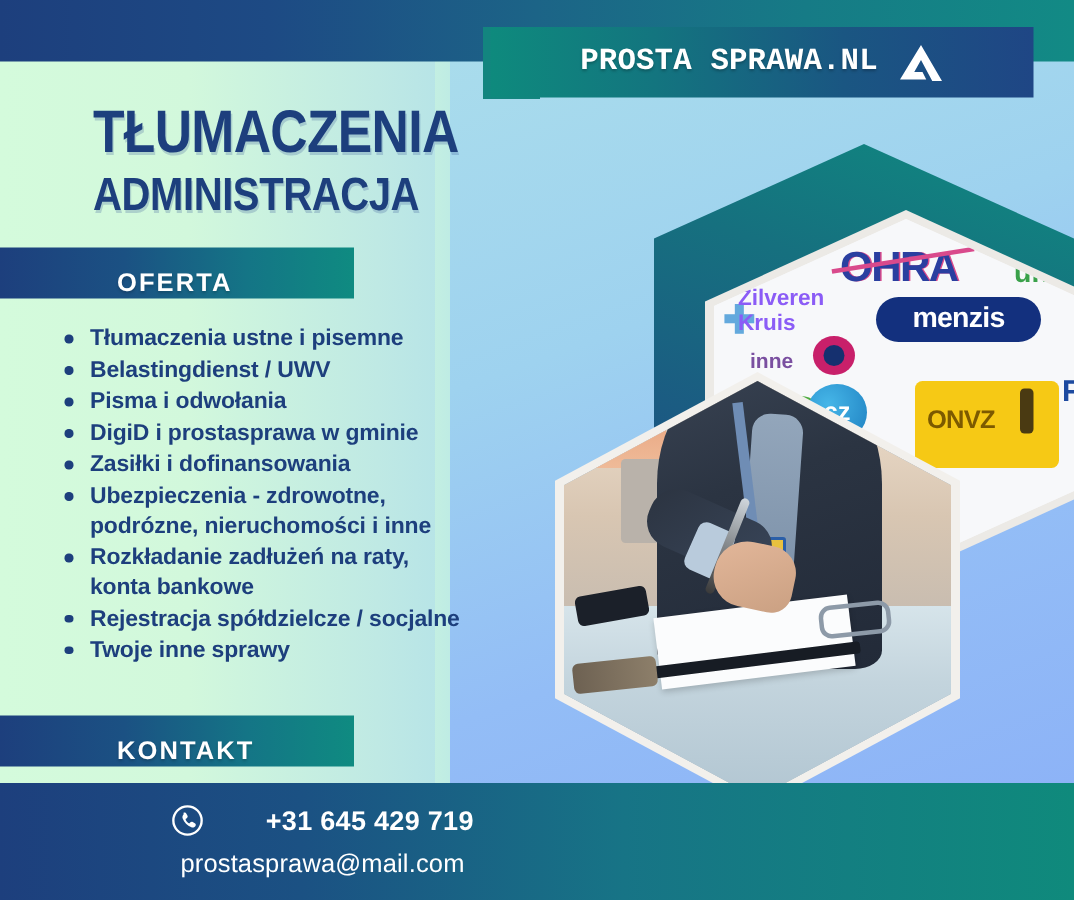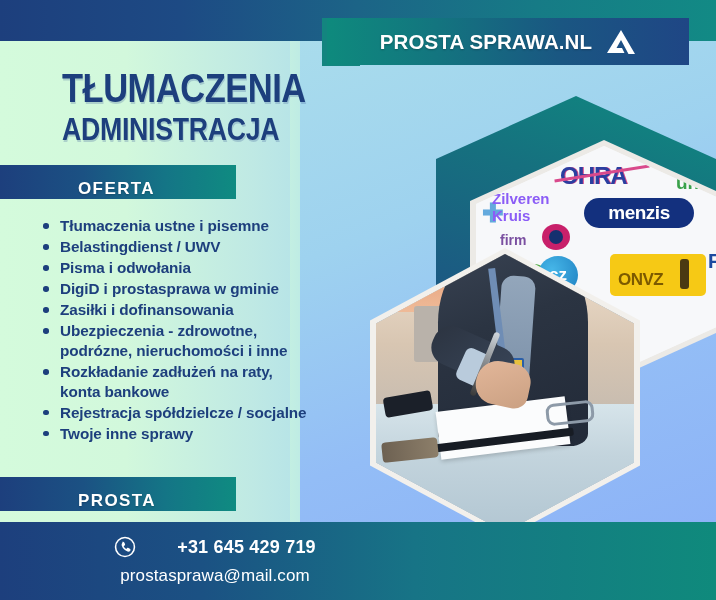--- a/index.html
+++ b/index.html
@@ -29,21 +29,21 @@
     position:absolute;left:0;top:0;width:716px;height:41px;
     background:linear-gradient(90deg,#1d3f7d 0%,#1d4a84 25%,#1c6487 50%,#167b86 75%,#128a85 100%);
   }
   .logo-box{
     position:absolute;left:327px;top:18px;width:362px;height:47px;
     background:linear-gradient(90deg,#0e8a7d 0%,#13757f 30%,#1a5682 65%,#1f4685 100%);
     display:flex;align-items:center;justify-content:center;gap:14px;
   }
   .logo-text{
     color:#ffffff;font-size:20.5px;font-weight:bold;letter-spacing:.1px;
-    font-family:Liberation Sans, sans-serif;white-space:nowrap;
+    font-family:Liberation Mono, monospace;white-space:nowrap;
     text-shadow:0 1px 2px rgba(0,0,0,.25);
   }
   .logo-mark{width:30px;height:26px;display:block;}
 
   
   .green-accent{
     position:absolute;left:322px;top:18px;width:38px;height:48px;
     background:#13857f;
   }
 
@@ -125,40 +125,40 @@
   }
   #hex-person{
     left:376px;top:254px;width:258px;height:278px;
     overflow:hidden;
     background:#9fb0bd;
   }
 
   
   .collage{position:absolute;inset:0;background:#f7f8fa;}
   .lg{position:absolute;font-weight:bold;font-family:"Liberation Sans",sans-serif;}
-  .lg-ohra{left:84px;top:16px;font-size:24px;color:#2a3fa0;letter-spacing:-1px;
+  .lg-ohra{left:84px;top:16px;font-size:28px;color:#2a3fa0;letter-spacing:-1px;
            text-shadow:1px 0 0 #d94a8c;}
   .lg-ohra::after{content:"";position:absolute;left:-6px;top:10px;width:96px;height:3px;
            background:#d94a8c;transform:rotate(-9deg);}
   .lg-zilveren{left:16px;top:44px;font-size:15px;color:#8b5cf6;line-height:17px;}
   .lg-uni{left:200px;top:26px;font-size:19px;color:#3aa14a;}
   .lg-menzis{left:108px;top:52px;width:110px;height:30px;border-radius:15px;
            background:#13307e;color:#fff;font-size:19px;text-align:center;line-height:30px;
            letter-spacing:-.5px;}
   .lg-hmeo{left:24px;top:86px;font-size:14px;color:#7a4fa0;}
   .lg-dot{left:66px;top:78px;width:28px;height:26px;border-radius:50%;
            background:#c8206a;}
   .lg-dot::after{content:"";position:absolute;left:7px;top:6px;width:14px;height:14px;
            border-radius:50%;background:#15306f;}
   .lg-cz{left:62px;top:110px;width:40px;height:38px;border-radius:50%;
            background:radial-gradient(circle at 35% 35%,#46b6e8,#1d7fc0);
            color:#fff;font-size:17px;text-align:center;line-height:38px;}
   .lg-cz-leaf{left:48px;top:118px;width:24px;height:22px;border-radius:0 14px 0 14px;
            background:#4cab3e;}
-  .lg-onvz{left:134px;top:108px;width:96px;height:42px;border-radius:5px;background:#f6c915;}
+  .lg-onvz{left:134px;top:108px;width:96px;height:58px;border-radius:5px;background:#f6c915;}
   .lg-onvz b{position:absolute;left:8px;top:16px;font-size:17px;color:#7c5a00;
            letter-spacing:-.5px;}
   .lg-onvz i{position:absolute;left:70px;top:5px;width:9px;height:30px;background:#4a3a12;
            border-radius:3px;}
   .lg-f{left:232px;top:104px;font-size:20px;color:#1d4aa0;}
   .lg-plus{left:6px;top:52px;font-size:26px;color:#63a9dd;}
 
   
   .photo{position:absolute;inset:0;background:#b9c6cf;}
   .ph-wall{position:absolute;left:0;top:0;width:100%;height:54%;
@@ -265,21 +265,21 @@
   <div class="hex" id="hex-accent"></div>
 
   <div class="hex" id="hex-logos-frame"></div>
   <div class="hex" id="hex-logos">
     <div class="collage">
       <span class="lg lg-plus">✚</span>
       <span class="lg lg-ohra">OHRA</span>
       <span class="lg lg-zilveren">Zilveren<br>Kruis</span>
       <span class="lg lg-uni">univé</span>
       <span class="lg lg-menzis">menzis</span>
-      <span class="lg lg-hmeo">firm</span>
+      <span class="lg lg-hmeo">inne</span>
       <span class="lg lg-dot"></span>
       <span class="lg lg-cz-leaf"></span>
       <span class="lg lg-cz">cz</span>
       <span class="lg lg-onvz">
           <b>ONVZ</b>
           <i></i>
         </span>
       <span class="lg lg-f">F</span>
     </div>
   </div>
@@ -301,21 +301,21 @@
       <div class="ph-cuff"></div>
       <div class="ph-pen"></div>
       <div class="ph-hand"></div>
       <div class="ph-phone"></div>
       <div class="ph-keys"></div>
       <div class="ph-glasses"></div>
     </div>
   </div>
 
   <div class="badge" id="badge-kontakt">
-    <span>PROSTA</span>
+    <span>KONTAKT</span>
   </div>
 
   <div class="bottombar"></div>
 
   <div class="contact-row">
     <span>
       <svg class="phone-icon" viewBox="0 0 24 24" aria-hidden="true">
         <circle cx="12" cy="12" r="10.3" fill="none" stroke="#ffffff" stroke-width="1.7"></circle>
         <path d="M9.1 6.4c.9-.5 1.7-.2 2.1.6l.8 1.6c.3.7.1 1.3-.5 1.7l-.7.5c-.2.2-.2.4-.1.7.4 1 1.2 1.9 2.2 2.5.3.2.5.1.7-.1l.5-.6c.5-.5 1.1-.6 1.7-.2l1.5.9c.8.5 1 1.3.4 2.1-.7.9-1.8 1.2-2.9.8-2.9-1-5.3-3.4-6.3-6.3-.4-1.1-.1-2.3.7-3.2z" fill="#ffffff"></path>
       </svg>

